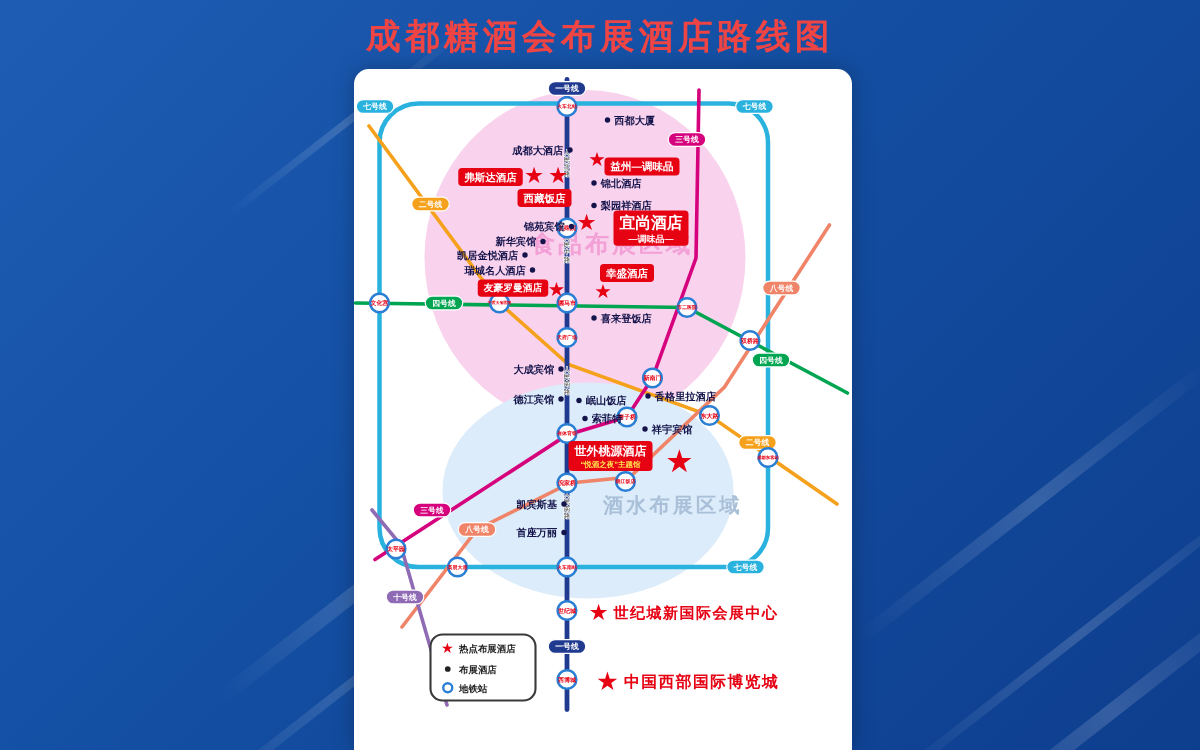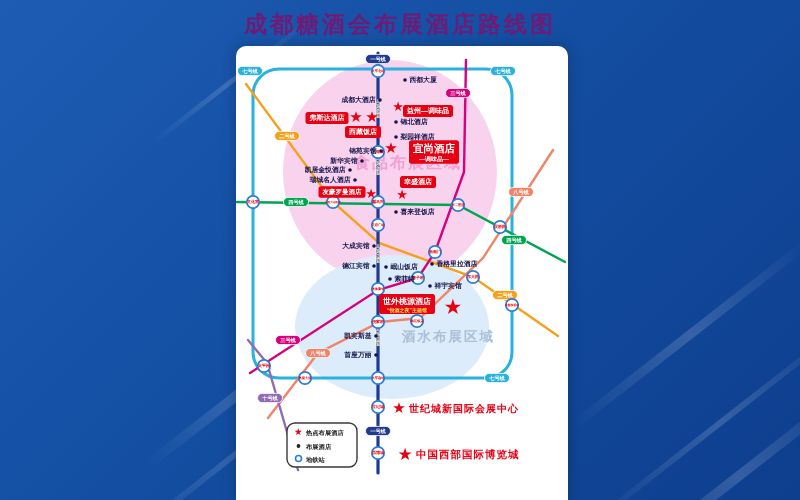--- a/index.html
+++ b/index.html
@@ -4,21 +4,21 @@
 <style>
   html,body{margin:0;padding:0;}
   body{
     width:800px;height:500px;position:relative;overflow:hidden;
     background:linear-gradient(135deg,#1e5cb4 0%,#1450a4 40%,#0e3e8e 100%);
     font-family:"Liberation Sans","DejaVu Sans",sans-serif;
   }
   .streak{position:absolute;background:linear-gradient(90deg,rgba(255,255,255,0),rgba(255,255,255,.16),rgba(255,255,255,0));transform:rotate(-38deg);pointer-events:none;}
   #card{position:absolute;left:236px;top:46px;width:332px;height:454px;background:#ffffff;border-radius:10px 10px 0 0;box-shadow:0 0 14px rgba(0,0,0,.25);}
   #title{position:absolute;left:0;top:0;width:800px;height:46px;line-height:48px;text-align:center;
-    color:#701a75;font-size:23px;font-weight:bold;letter-spacing:3px;}
+    color:#ef4444;font-size:23px;font-weight:bold;letter-spacing:3px;}
   #map-svg{position:absolute;left:0;top:0;pointer-events:none;}
   text{font-family:"Liberation Sans","DejaVu Sans",sans-serif;}
 </style>
 </head>
 <body>
 
 <div class="streak" style="left:120px;top:380px;width:260px;height:10px;"></div>
 <div class="streak" style="left:100px;top:440px;width:300px;height:6px;"></div>
 <div class="streak" style="left:540px;top:330px;width:300px;height:9px;"></div>
 <div class="streak" style="left:560px;top:420px;width:320px;height:6px;"></div>

